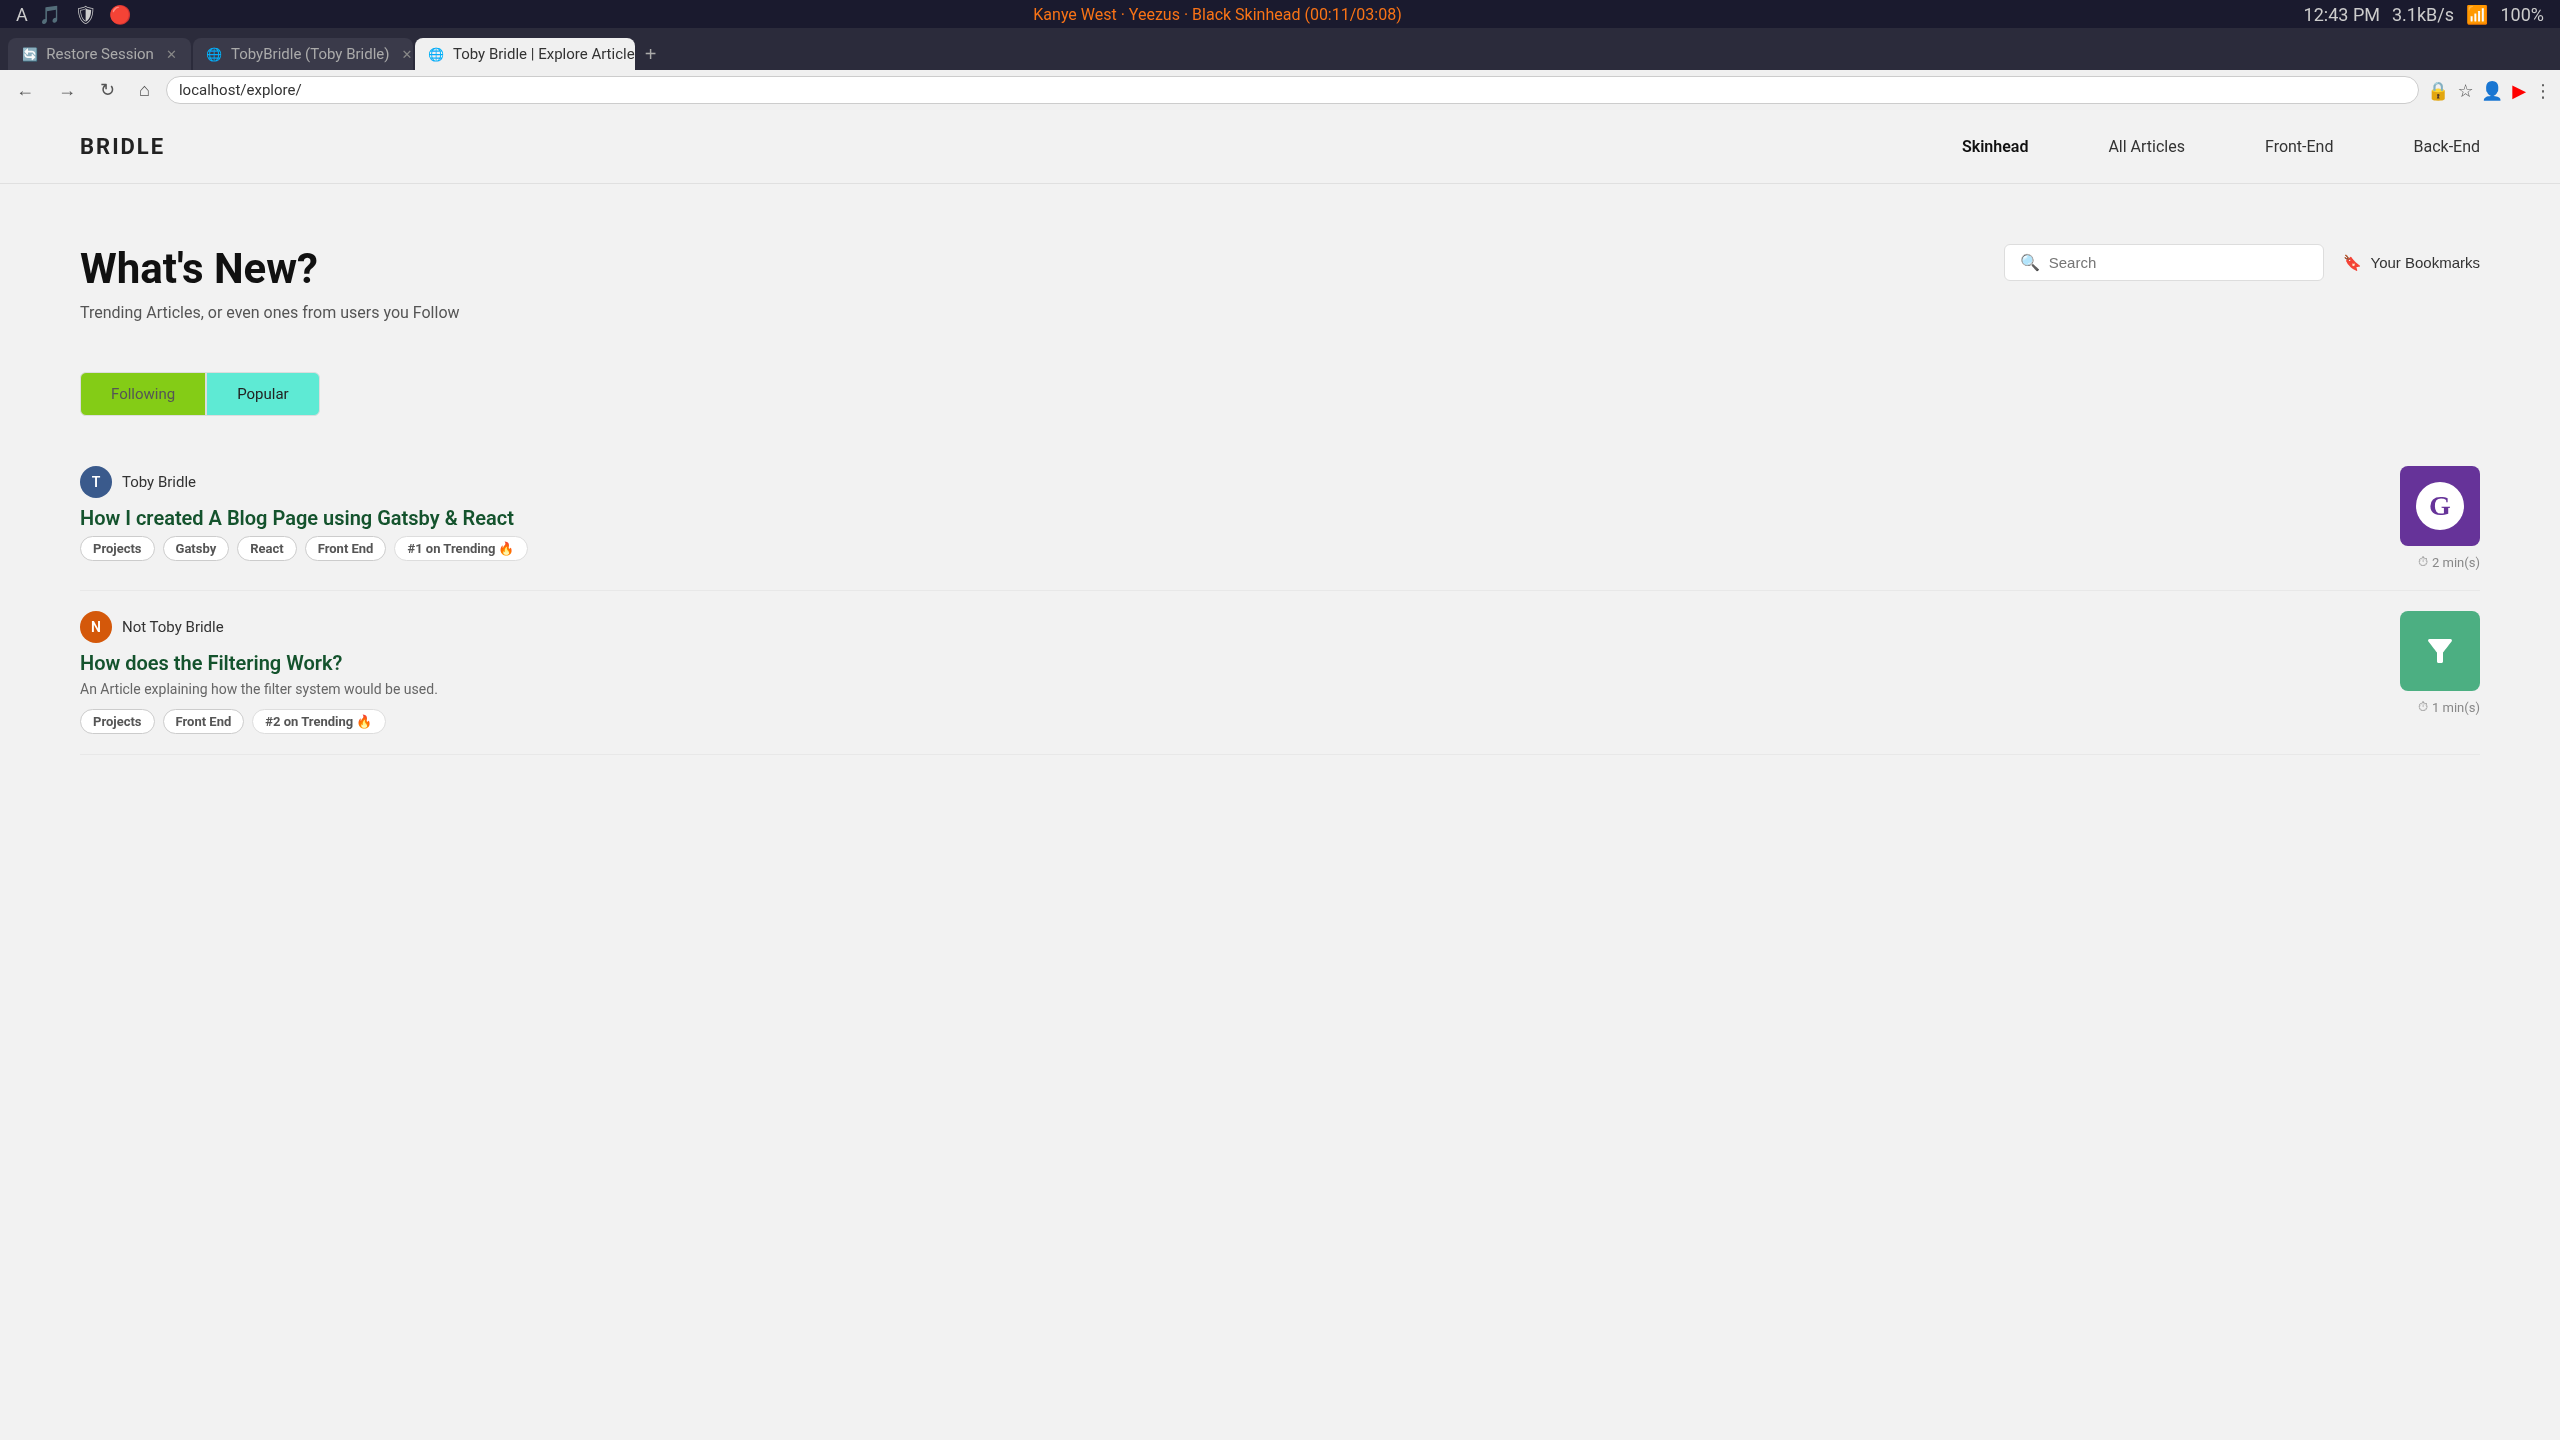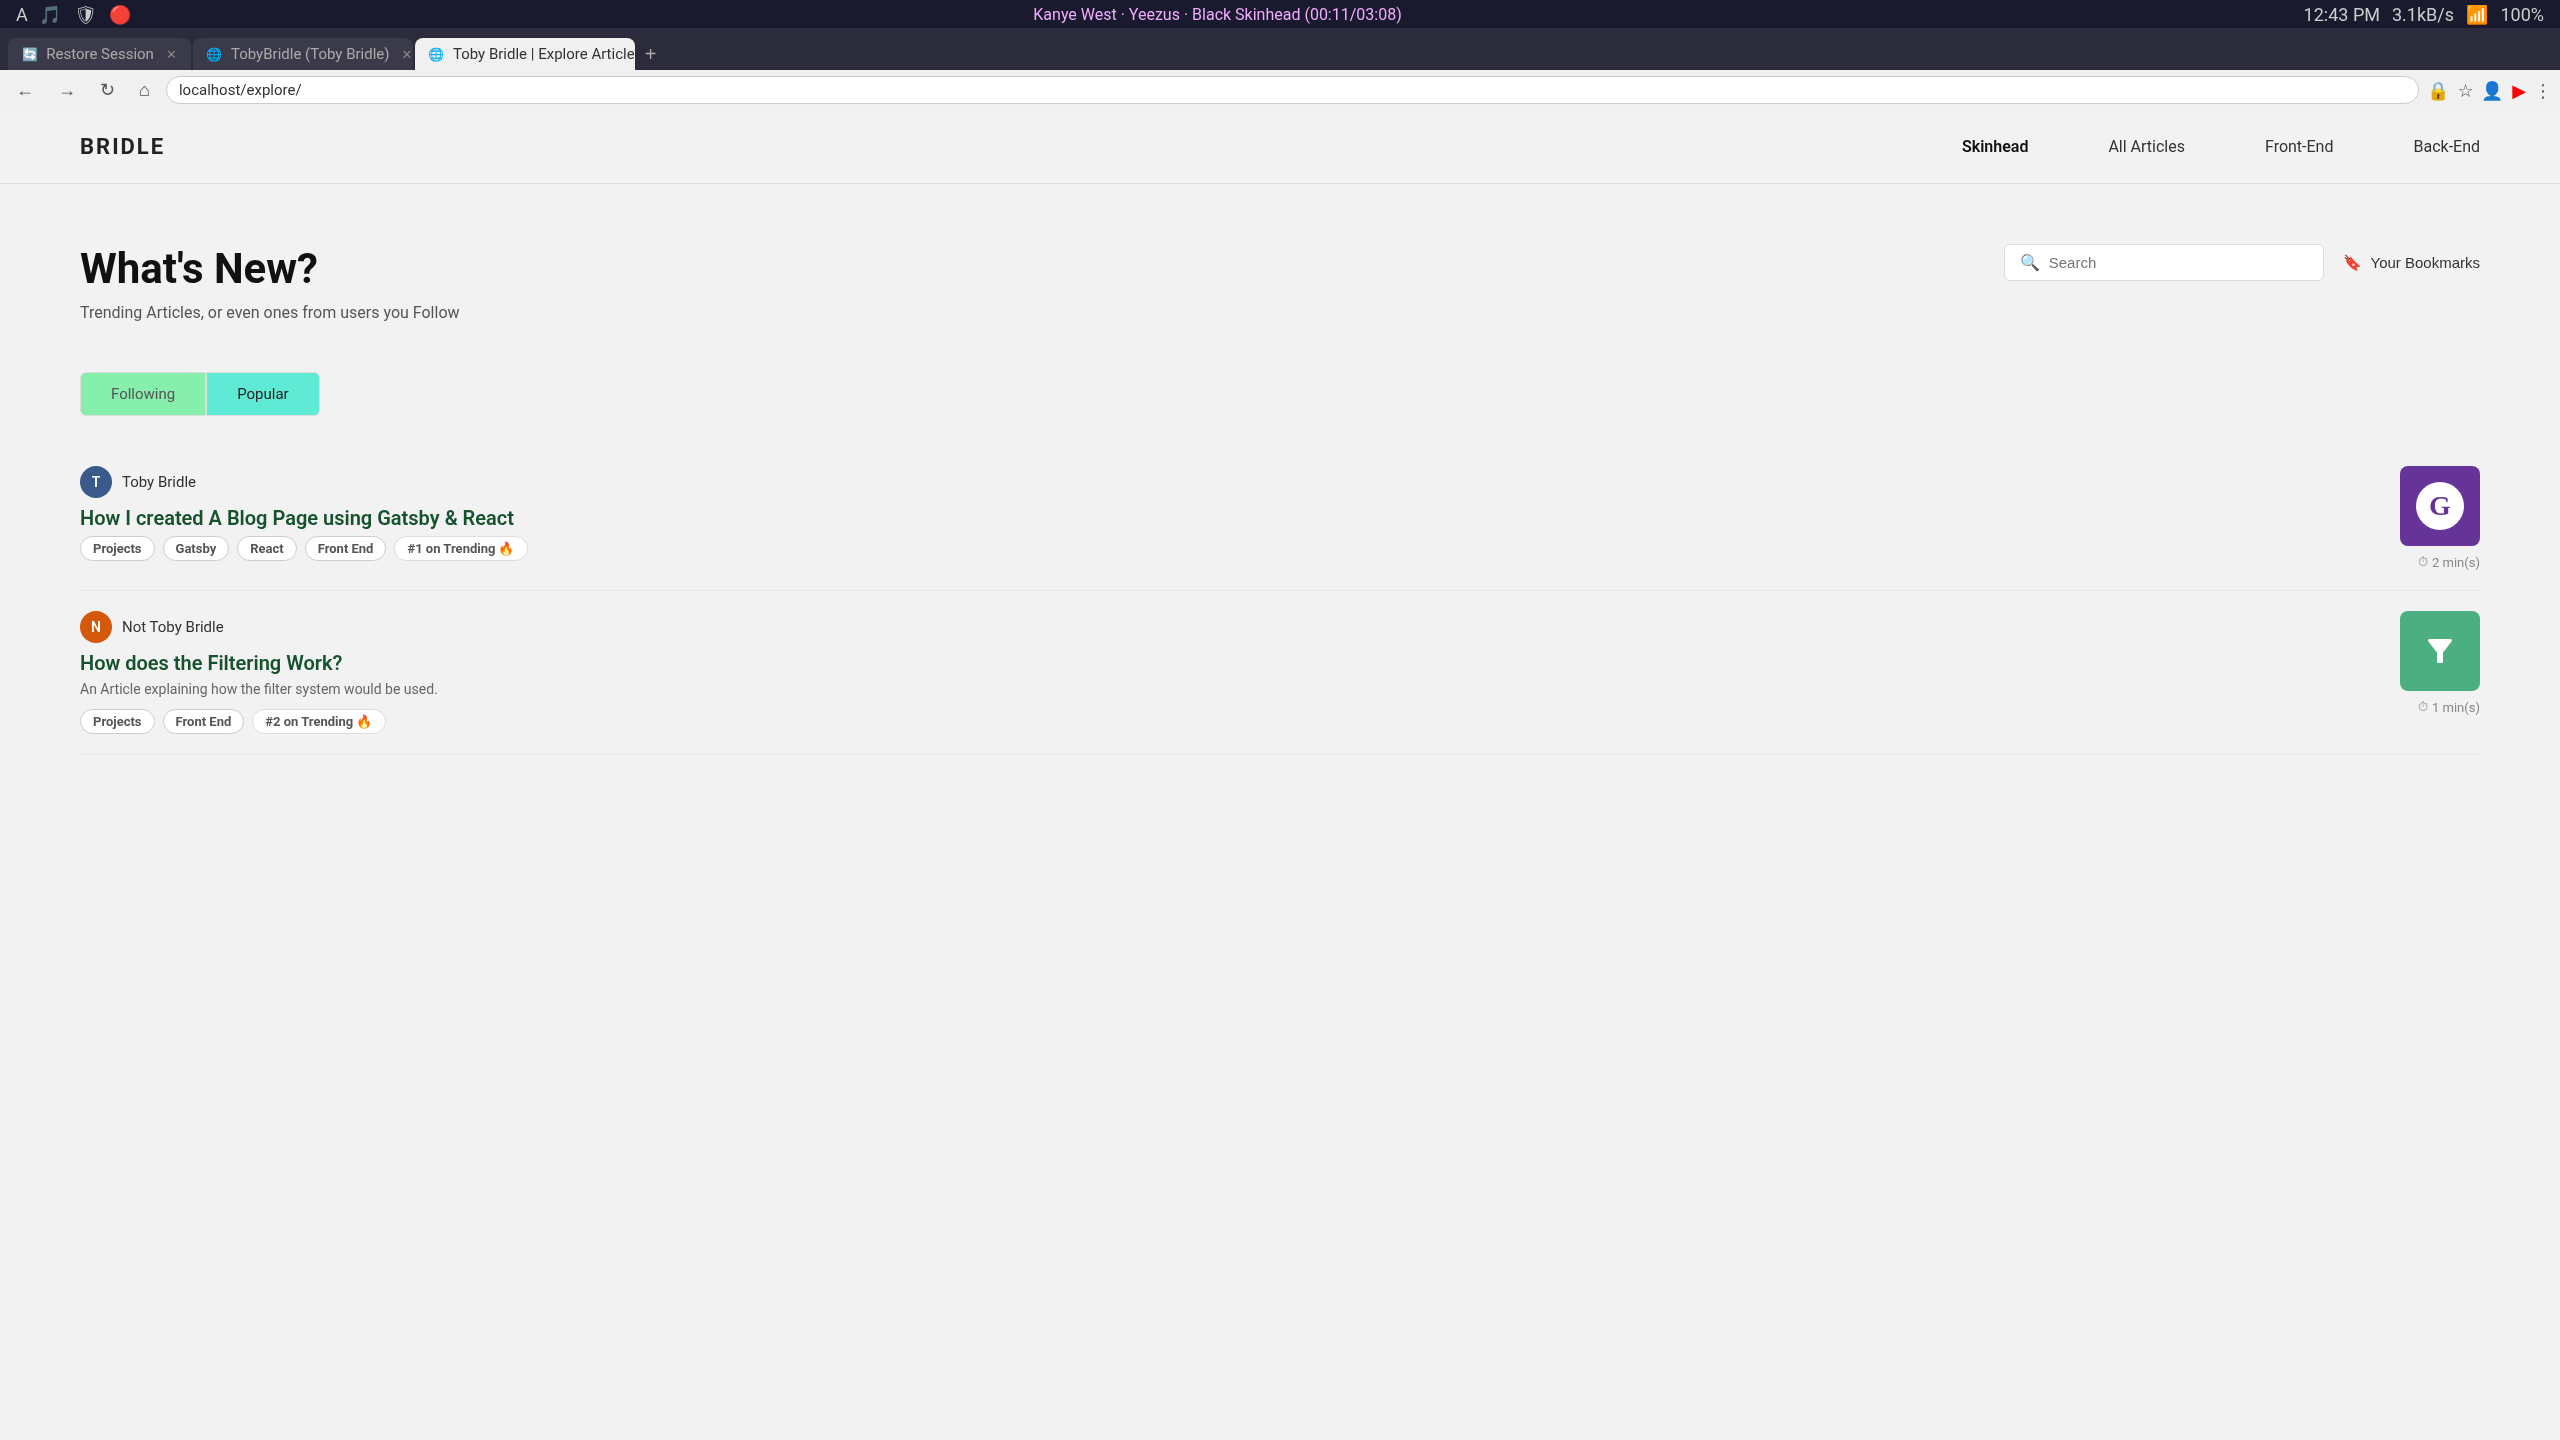--- a/index.html
+++ b/index.html
@@ -219,21 +219,21 @@
     .content-tabs {
       padding: 0 80px;
       margin-top: 20px;
       display: flex;
       gap: 0;
     }
 
     .content-tab {
       padding: 12px 30px;
       border: 1px solid #ddd;
-      background: #86efac;
+      background: #84cc16;
       cursor: pointer;
       font-size: 15px;
       color: #555;
     }
 
     .content-tab:first-child {
       border-radius: 6px 0 0 6px;
     }
 
     .content-tab:last-child {
@@ -372,21 +372,21 @@
 </head>
 <body>
 
 <div class="os-bar">
   <div class="os-bar-left">
     <span>A</span>
     <span>🎵</span>
     <span>🛡</span>
     <span>🔴</span>
   </div>
-  <div class="os-bar-center" style="font-size:16px; color:#f0abfc;">
+  <div class="os-bar-center" style="font-size:16px; color:#f97316;">
     <span>Kanye West · Yeezus · Black Skinhead (00:11/03:08)</span>
   </div>
   <div class="os-bar-right">
     <span>12:43 PM</span>
     <span>3.1kB/s</span>
     <span>📶</span>
     <span>100%</span>
   </div>
 </div>
 

